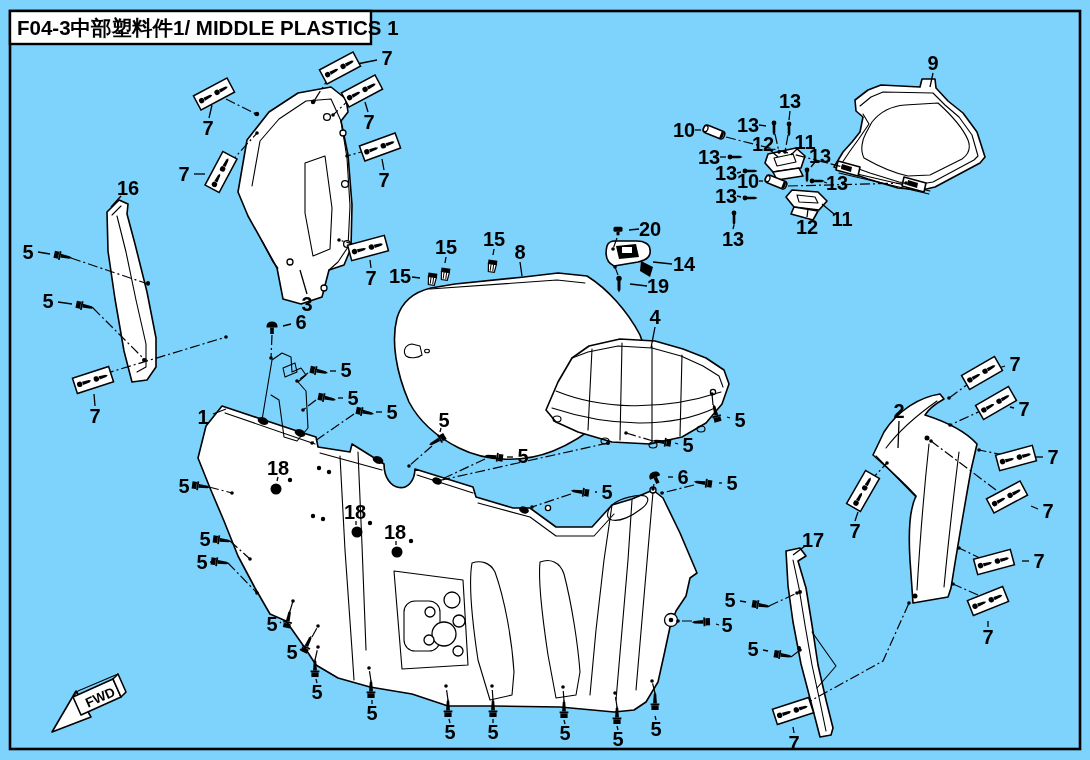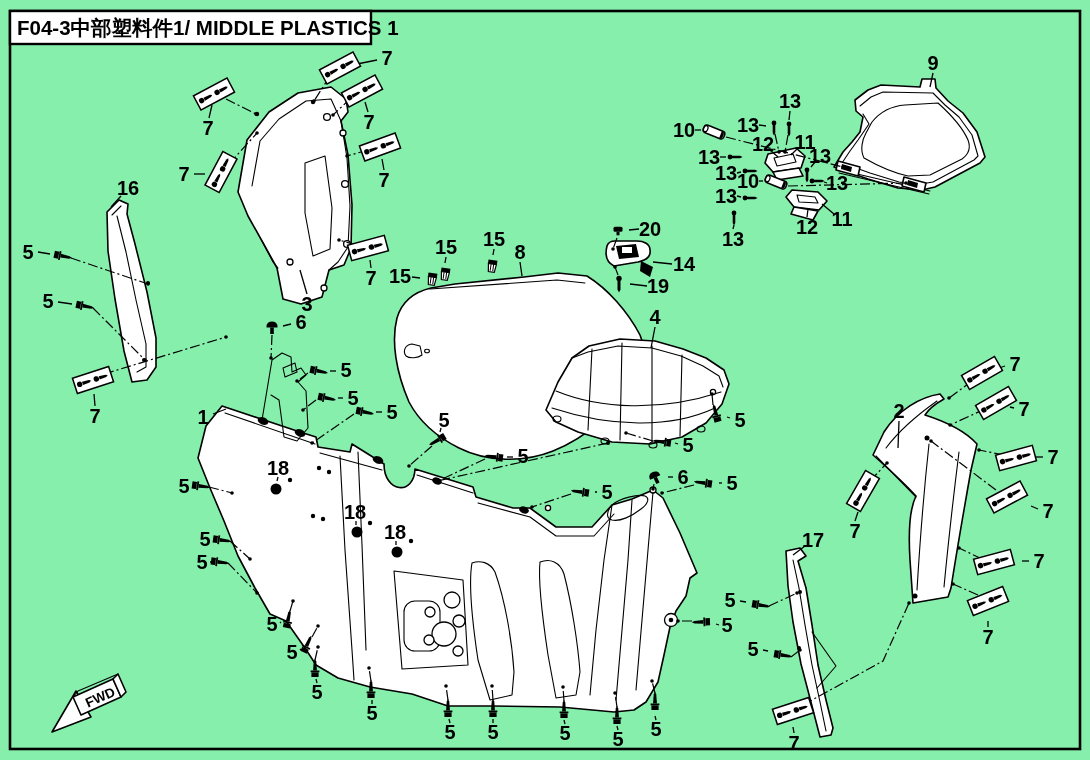--- a/index.html
+++ b/index.html
@@ -1,16 +1,16 @@
 <!DOCTYPE html>
 <html><head>
 <meta charset="utf-8">
 <style>
   html,body{margin:0;padding:0;background:#ffffff;}
-  #stage{position:relative;width:1090px;height:760px;background:#86efac;}
+  #stage{position:relative;width:1090px;height:760px;background:#7dd3fc;}
   svg{display:block;}
   .part{fill:#ffffff;stroke:#000;stroke-width:1.6;stroke-linejoin:round;stroke-linecap:round;}
   .thin{fill:none;stroke:#000;stroke-width:1.1;stroke-linejoin:round;stroke-linecap:round;}
   .blk{fill:#000;stroke:none;}
   .hole{fill:#fff;stroke:#000;stroke-width:1.3;}
   .slot{fill:#000;stroke:none;}
   .lbl{font-family:"Liberation Sans",sans-serif;font-weight:bold;font-size:20px;fill:#000;}
   .ttl{font-family:"Liberation Sans",sans-serif;font-weight:bold;font-size:20.5px;fill:#000;}
   .fwdtxt{font-family:"Liberation Sans",sans-serif;font-weight:bold;font-size:13.5px;fill:#000;}
 </style>

